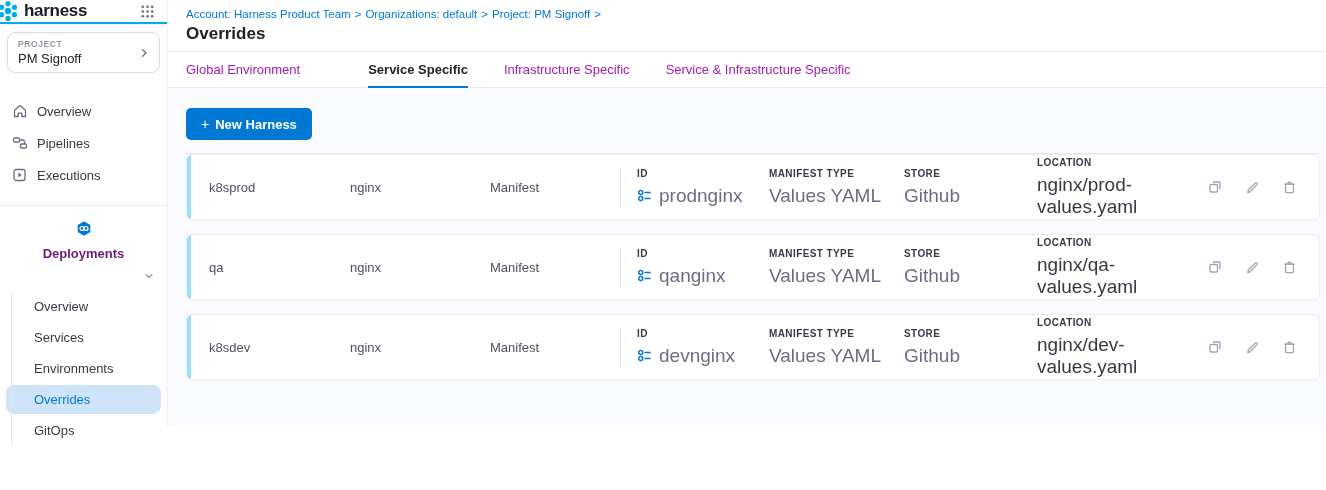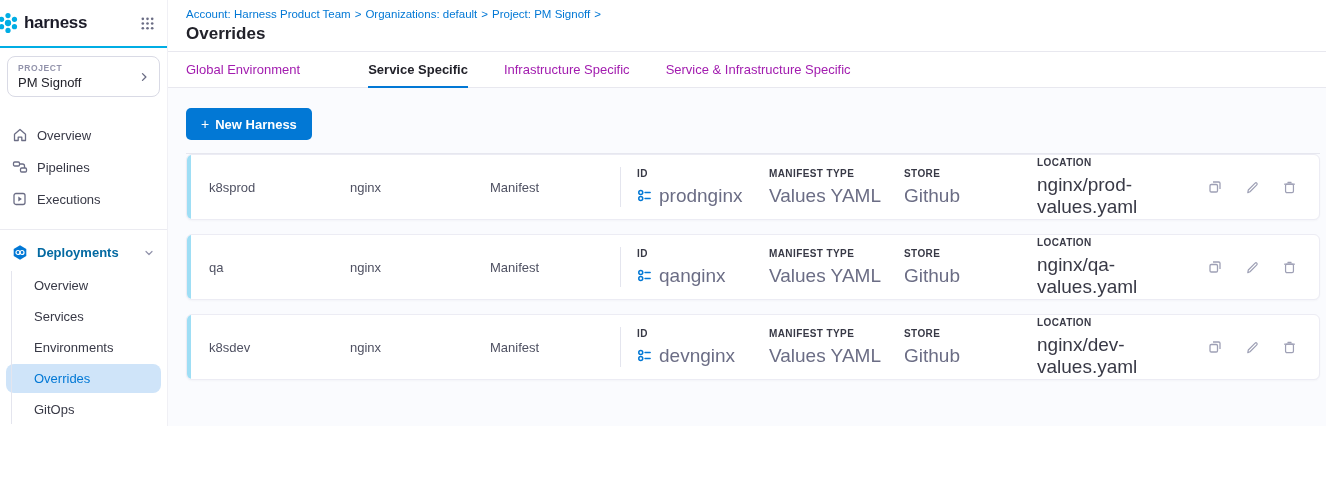--- a/index.html
+++ b/index.html
@@ -15,21 +15,21 @@
   .logo-text { font-size:17px; font-weight:700; color:#1b1b28; letter-spacing:-0.3px; }
   .grid-icon { margin-left:auto; color:#6b6d85; cursor:pointer; display:flex; }
   .project-card { margin:8px 7px 6px 7px; border:1px solid #d9dae5; border-radius:8px; background:#fff; padding:6px 10px; position:relative; cursor:pointer; }
   .project-label { font-size:8.5px; font-weight:700; letter-spacing:0.6px; color:#9293ab; }
   .project-name { font-size:13px; color:#22222a; margin-top:2px; }
   .project-chevron { position:absolute; right:9px; top:50%; transform:translateY(-50%); color:#6b6d85; display:flex; }
   .nav { margin-top:16px; }
   .nav-item { display:flex; align-items:center; gap:9px; padding:8px 12px; font-size:13px; color:#383946; cursor:pointer; }
   .nav-item .nicon { color:#6b6d85; display:flex; width:16px; justify-content:center; }
   .nav-divider { border-top:1px solid #ebebf1; margin:14px 0 6px 0; }
-  .nav-item.module { color:#0369a1; font-weight:700; }
+  .nav-item.module { color:#701a75; font-weight:700;flex-direction:column; }
   .nav-item.module .chev { margin-left:auto; color:#9293ab; display:flex; }
   .subnav { position:relative; margin-top:2px; }
   .subnav:before { content:""; position:absolute; left:11px; top:0; bottom:0; width:1px; background:#e4e5ee; }
   .subnav-item { display:block; padding:7px 10px 7px 34px; margin:2px 6px 2px 0; font-size:13px; color:#383946; cursor:pointer; border-radius:8px; }
   .subnav-item.active { background:#cfe4f9; color:#0278d5; margin-left:6px; padding-left:28px; }
 
   
   .main { flex:1; display:flex; flex-direction:column; background:#fff; }
   .main-header { height:52px; padding:8px 0 0 18px; border-bottom:1px solid #e8e8ef; background:#fff; }
   .breadcrumb { font-size:11.5px; color:#0278d5; }

